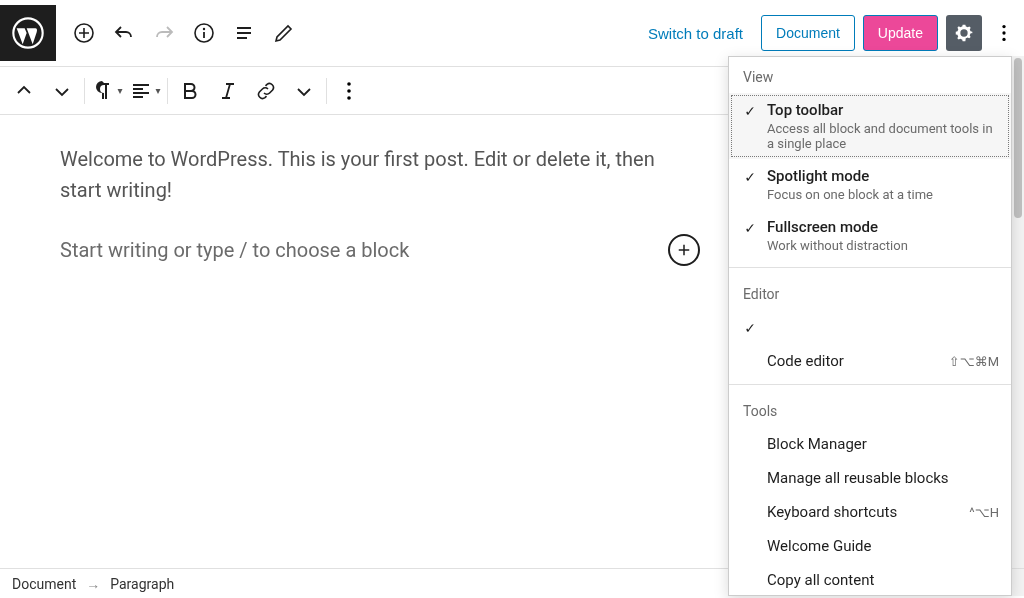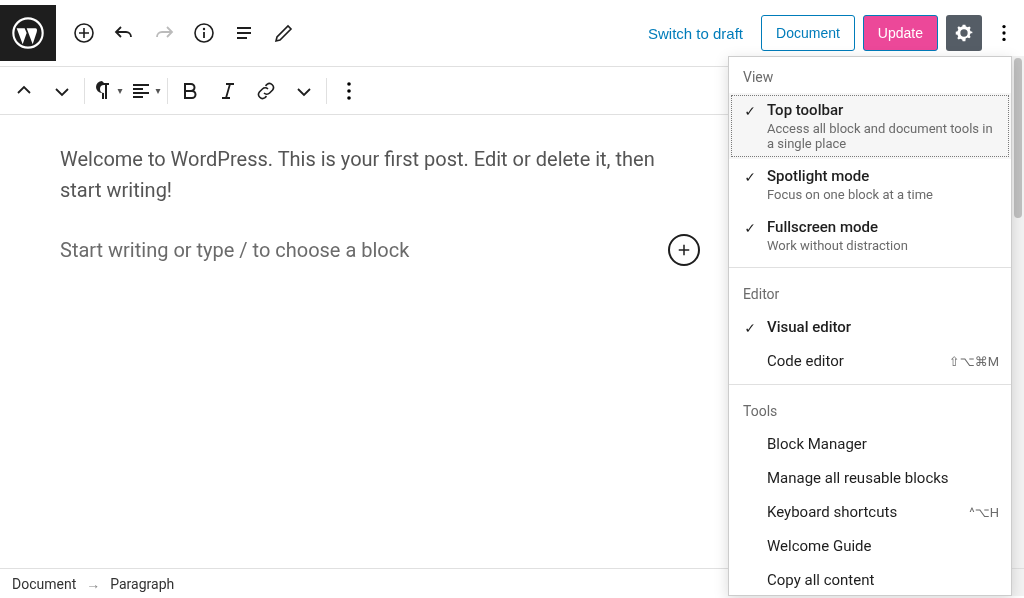--- a/index.html
+++ b/index.html
@@ -238,23 +238,20 @@
       <div class="dd-title">Fullscreen mode</div>
       <div class="dd-desc">Work without distraction</div>
     </div>
   </div>
 
   <div class="dd-sep"></div>
   <div class="dd-group-label">Editor</div>
 
   <div class="dd-item">
     <div class="dd-check">✓</div>
-    <div class="dd-body">
-        <div class="dd-title">Visual editor</div>
-      </div>
   </div>
 
   <div class="dd-row">
     <span class="label">Code editor</span>
     <span class="dd-kb">⇧⌥⌘M</span>
   </div>
 
   <div class="dd-sep"></div>
   <div class="dd-group-label">Tools</div>
 

